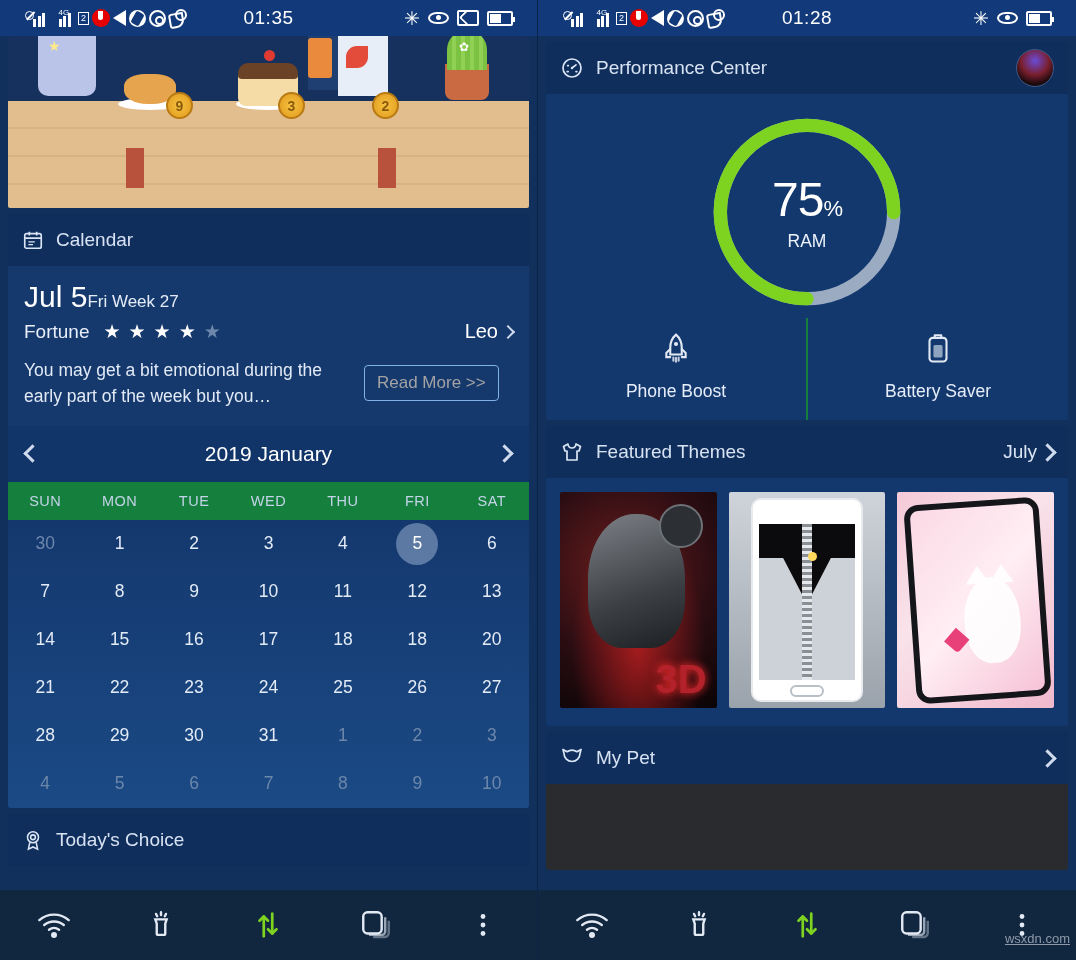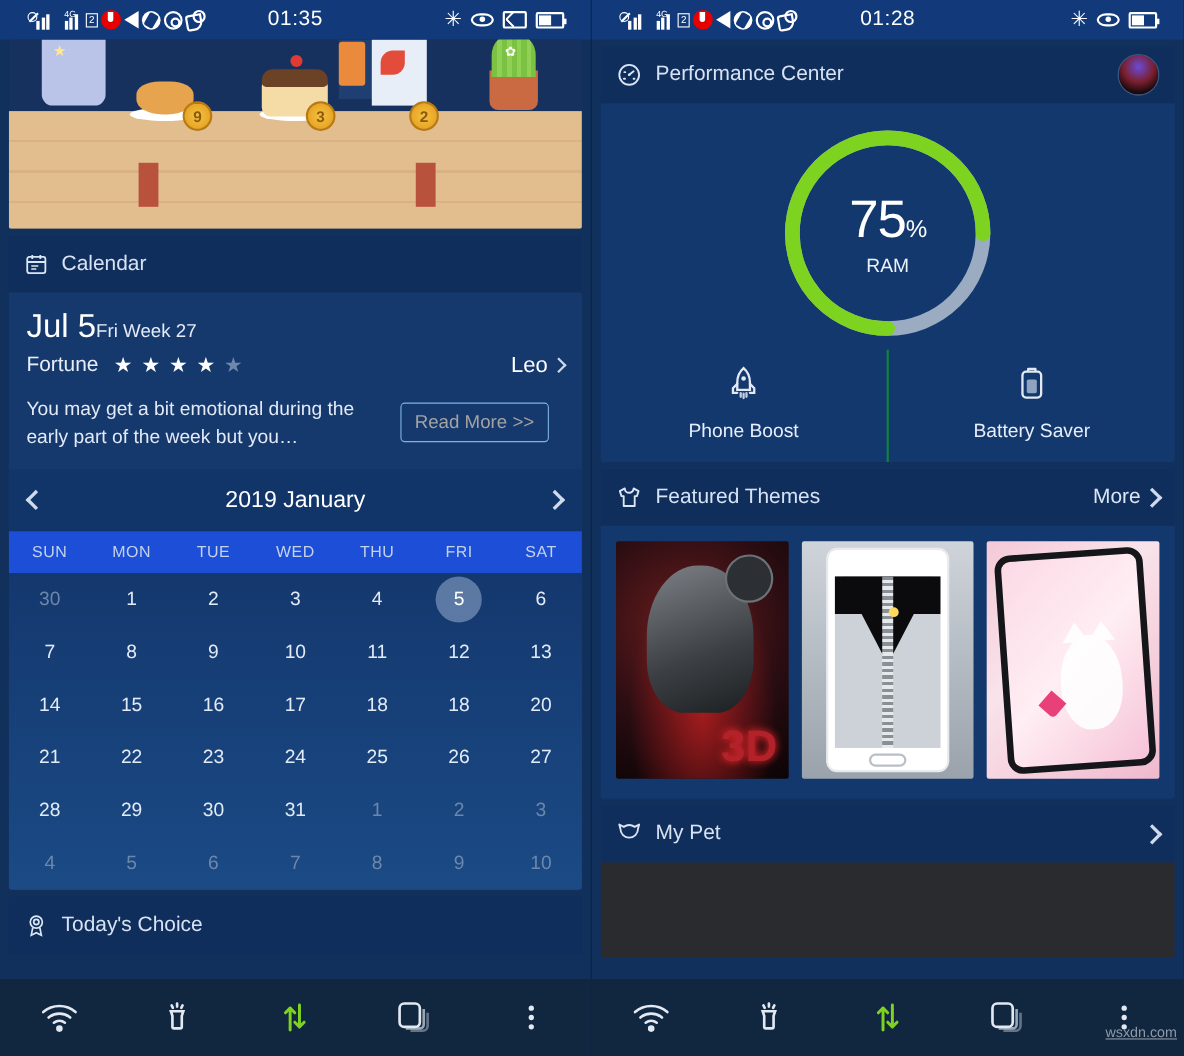--- a/index.html
+++ b/index.html
@@ -122,21 +122,21 @@
   .star{ font-size:19px; color:#ffffff; }
   .star.off{ color:#6e88ab; }
   .zodiac{ margin-left:auto; font-size:20px; color:#fff; display:flex; align-items:center; gap:5px;}
   .fortune-body{ display:flex; align-items:center; margin-top:14px; gap:10px; }
   .fortune-text{ font-size:17.5px; line-height:1.5; color:#e2eaf6; max-width:330px; }
   .readmore{ border:1px solid #7fb3e8; color:#a3a3a3; border-radius:4px;
              padding:7px 12px; font-size:17px; white-space:nowrap; }
   .month-bar{ background:#123569; height:56px; display:flex; align-items:center;
               justify-content:space-between; padding:0 18px; color:#fff; }
   .month-title{ font-size:21px; }
-  .dow{ display:grid; grid-template-columns:repeat(7,1fr); background:#1d4ed8;
+  .dow{ display:grid; grid-template-columns:repeat(7,1fr); background:#15803d;
         height:38px; align-items:center; }
   .dow div{ text-align:center; font-size:14.5px; color:#c3d3e8; letter-spacing:.5px; }
   .days{ display:grid; grid-template-columns:repeat(7,1fr);
          background:linear-gradient(#14386e,#1b4a85); }
   .day{ height:48px; display:flex; align-items:center; justify-content:center;
         font-size:17.5px; color:#e3ebf6; position:relative; }
   .day.dim{ color:#6d87ab; }
   .day.today span{ width:42px;height:42px;border-radius:50%;background:rgba(190,210,235,.42);
         display:flex;align-items:center;justify-content:center;color:#fff;}
 
@@ -607,21 +607,21 @@
 
     <div class="sec">
       <div class="sec-hd">
         <span class="hd-icon">
           <svg width="24" height="22" viewBox="0 0 24 22" fill="none" stroke="#dbe6f5" stroke-width="1.7" stroke-linejoin="round">
             <path d="M8 3 3.5 5.5 5 10h2v9h10v-9h2l1.5-4.5L16 3a4 4 0 0 1-8 0z"></path>
           </svg>
         </span>
         <span>Featured Themes</span>
         <span class="more">
-          <span>More</span>
+          <span>July</span>
           <span class="chev lg"></span>
         </span>
       </div>
       <div class="themes">
         <div class="thumb th1">
           <div class="glow"></div>
           <div class="fig"></div>
           <div class="medal"></div>
           <div class="d3">3D</div>
         </div>

